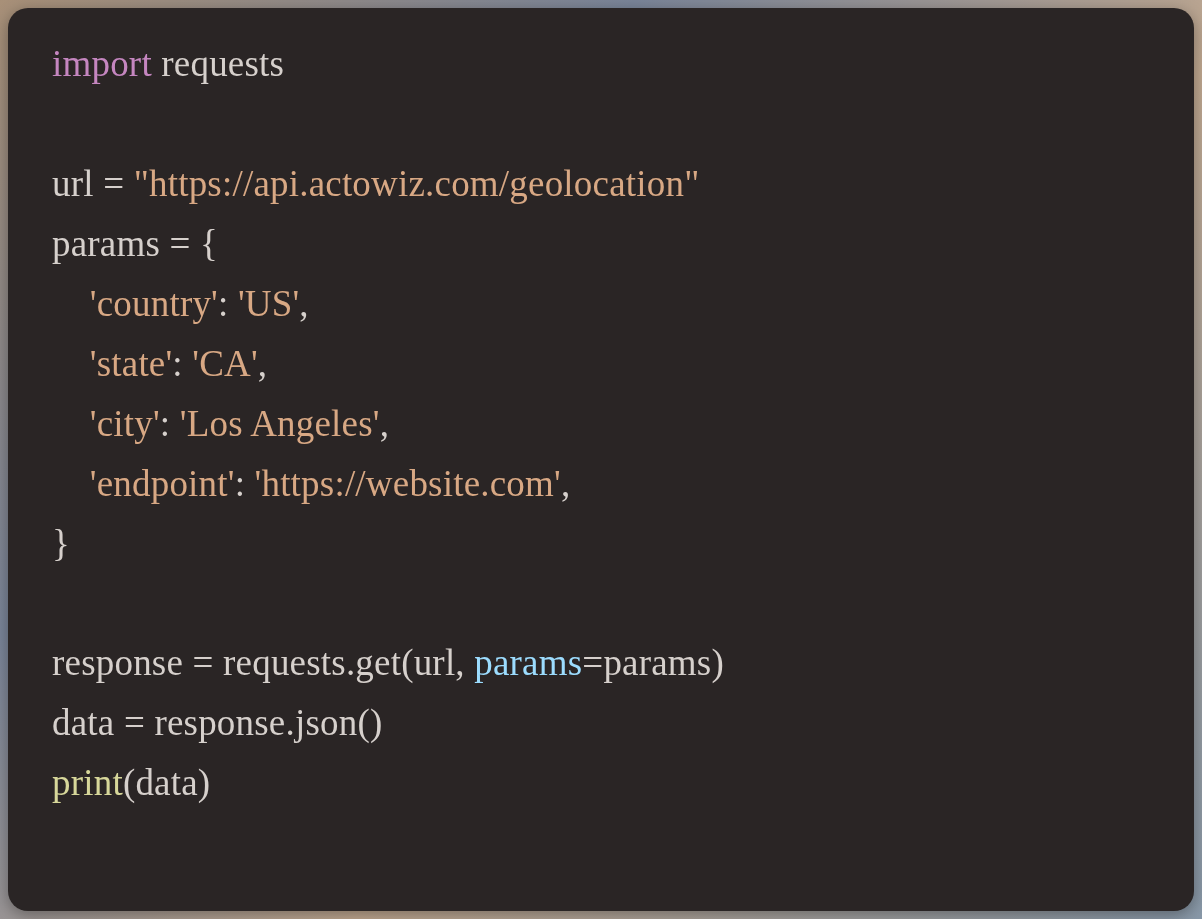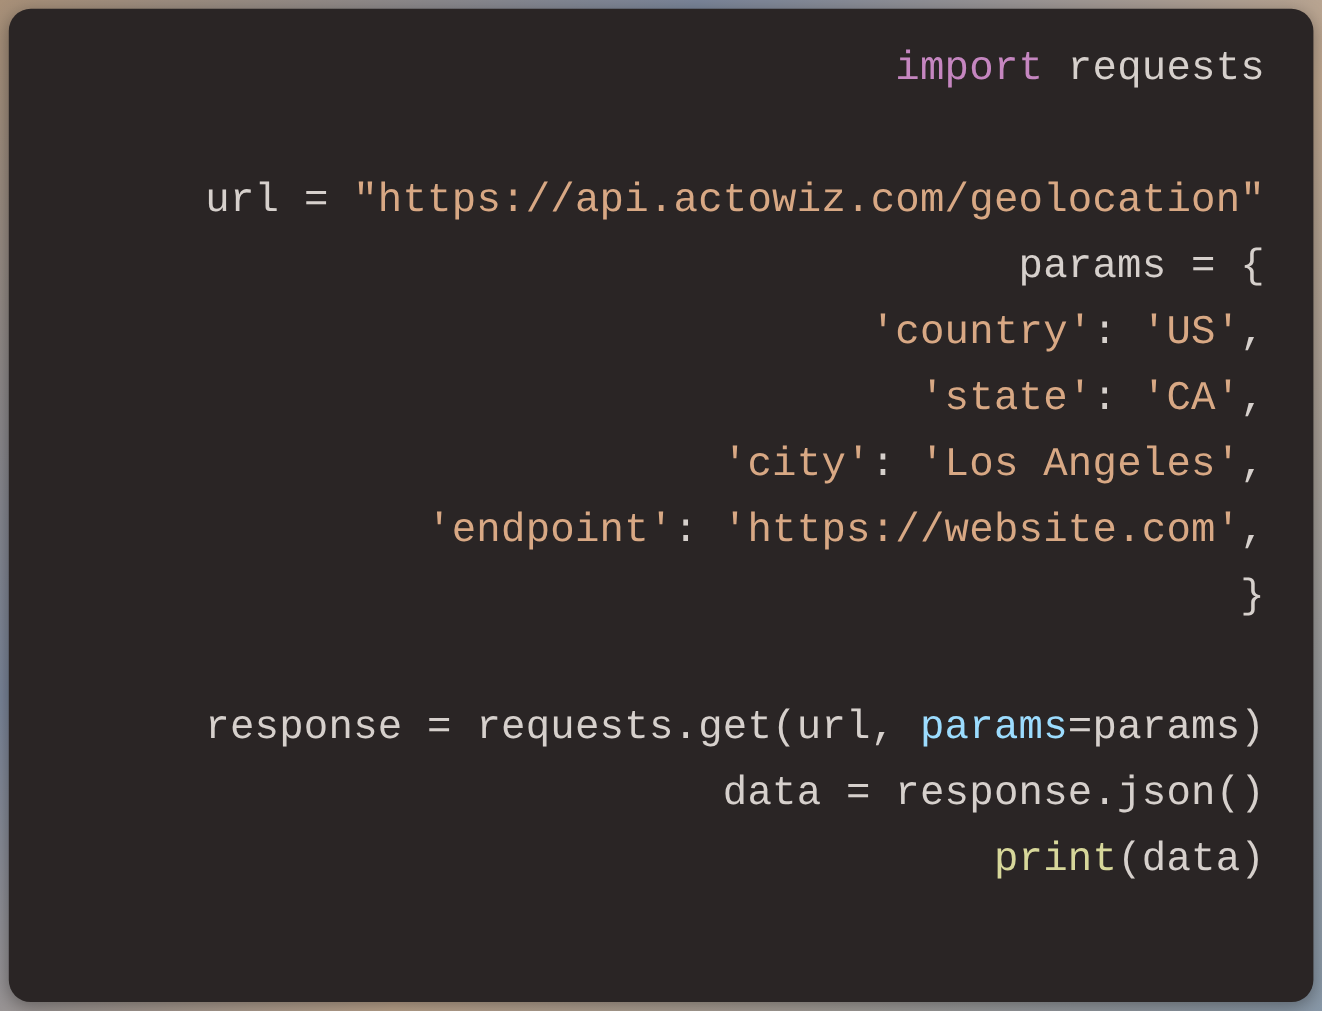--- a/index.html
+++ b/index.html
@@ -17,27 +17,26 @@
       right: 8px;
       bottom: 8px;
       background: #2a2525;
       border-radius: 20px;
       padding: 26px 44px 30px 44px;
       box-sizing: border-box;
       box-shadow: 0 4px 16px rgba(0,0,0,0.35);
     }
     pre.code {
       margin: 0;
-      font-family: Liberation Mono, monospace;
+      font-family: Liberation Serif, serif;
       font-size: 37px;
       line-height: 1.62;
       color: #d6d0cc;
       white-space: pre;
       letter-spacing: 0.2px;
-      text-align: right;
     }
     .tok-keyword  { color: #c586c0; }
     .tok-ident    { color: #d6d0cc; }
     .tok-op       { color: #d6d0cc; }
     .tok-string   { color: #d8a884; }
     .tok-punct    { color: #d6d0cc; }
     .tok-kwarg    { color: #9cdcfe; }
     .tok-func     { color: #d7d79a; }
   </style>
 </head>

